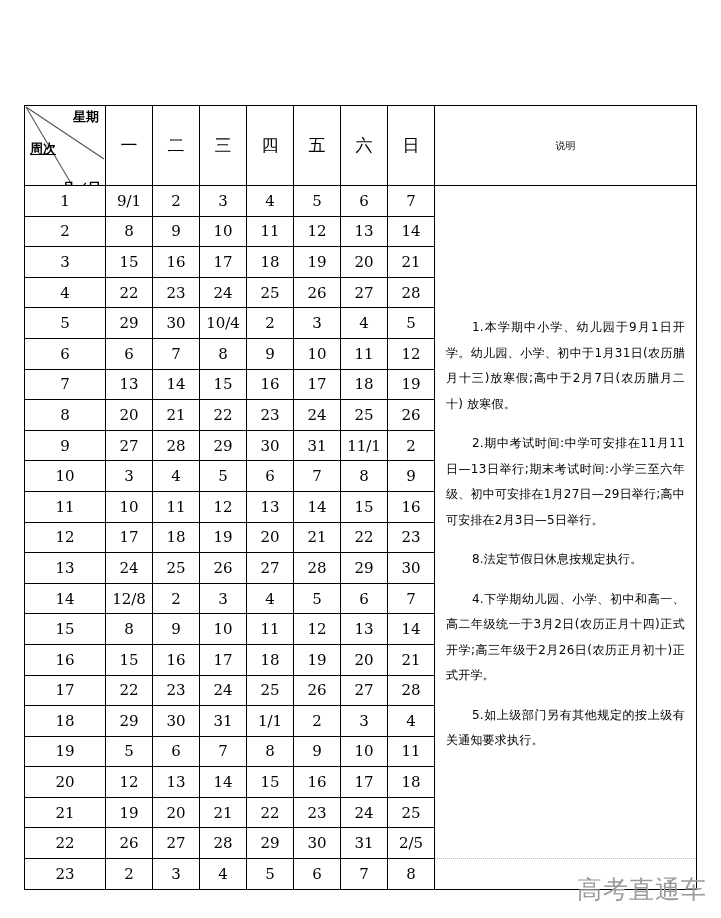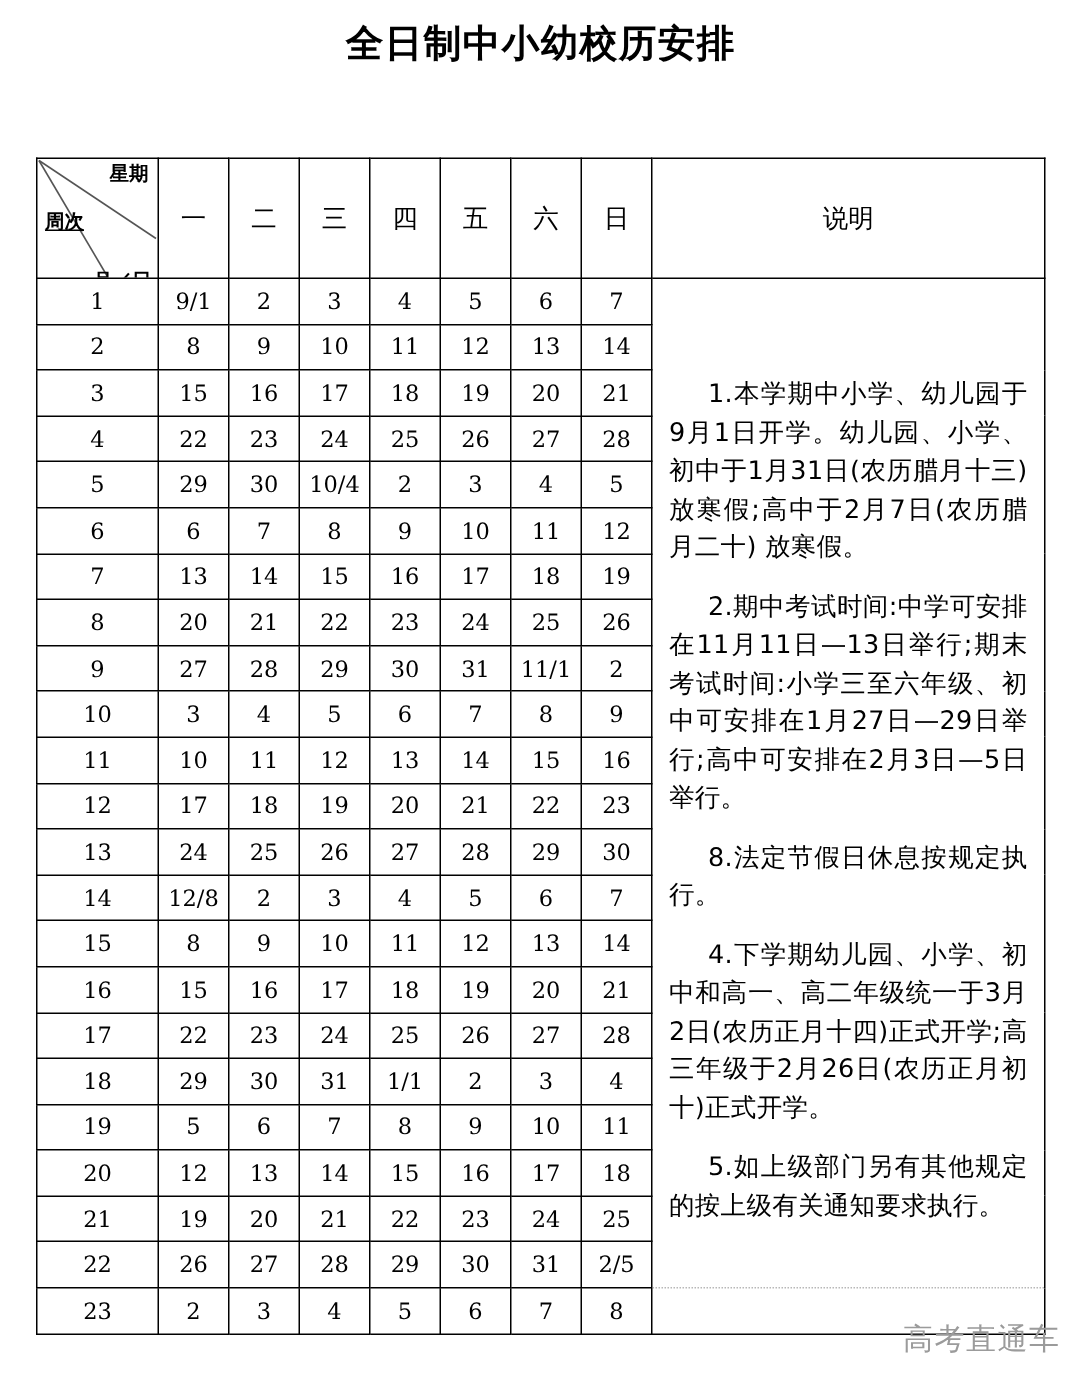--- a/index.html
+++ b/index.html
@@ -85,21 +85,21 @@
   #corner-weekday { right: 6px; top: 4px; }
   #corner-monthday { right: 4px; top: 36px; letter-spacing: 0px; margin-top: 39px; }
   #corner-weeknum { left: 5px; top: 36px; text-decoration: underline; }
 
   .dow {
     font-family: "DejaVu Serif", "Liberation Serif", serif;
     font-size: 17px;
   }
   #notes-header {
     font-family: "DejaVu Sans", "Liberation Sans", sans-serif;
-    font-size: 17px;
+    font-size: 10px;
     font-weight: normal;
   }
 
   
   tr.week-row > td { height: 29.6px; }
   td.wk {
     font-family: "DejaVu Serif", "Liberation Serif", serif;
     font-weight: bold;
     font-size: 15px;
   }
@@ -117,52 +117,51 @@
     text-align: left;
     padding: 0;
     position: relative;
   }
   #notes-inner {
     padding: 8px 11px 0 11px;
   }
   p.note {
     margin: 0 0 14px 0;
     font-family: "DejaVu Sans", "Liberation Sans", sans-serif;
-    font-size: 17px;
+    font-size: 12px;
     line-height: 25.5px;
     text-align: justify;
     text-justify: inter-ideograph;
     text-indent: 26px;
     letter-spacing: 0.2px;
   }
   #dotted-sep {
     position: absolute;
     left: 0;
     right: 0;
     bottom: 30px;
     border-top: 1px dotted #b8b8b8;
   }
 
   
   #watermark {
     position: absolute;
     right: 14px;
     bottom: 12px;
     font-family: Liberation Mono, monospace;
-    font-size: 20px;
+    font-size: 25px;
     color: #9b9b9b;
     letter-spacing: 1px;
     white-space: nowrap;
   }
 </style>
 </head>
 <body>
 
 <div id="title-block">
-  <div class="title-line">全日制中小幼校历安排</div>
 </div>
 
 <div id="calendar-frame">
   <table class="cal">
     <colgroup>
       <col class="c-week">
       <col class="c-day">
         <col class="c-day">
         <col class="c-day">
         <col class="c-day">

